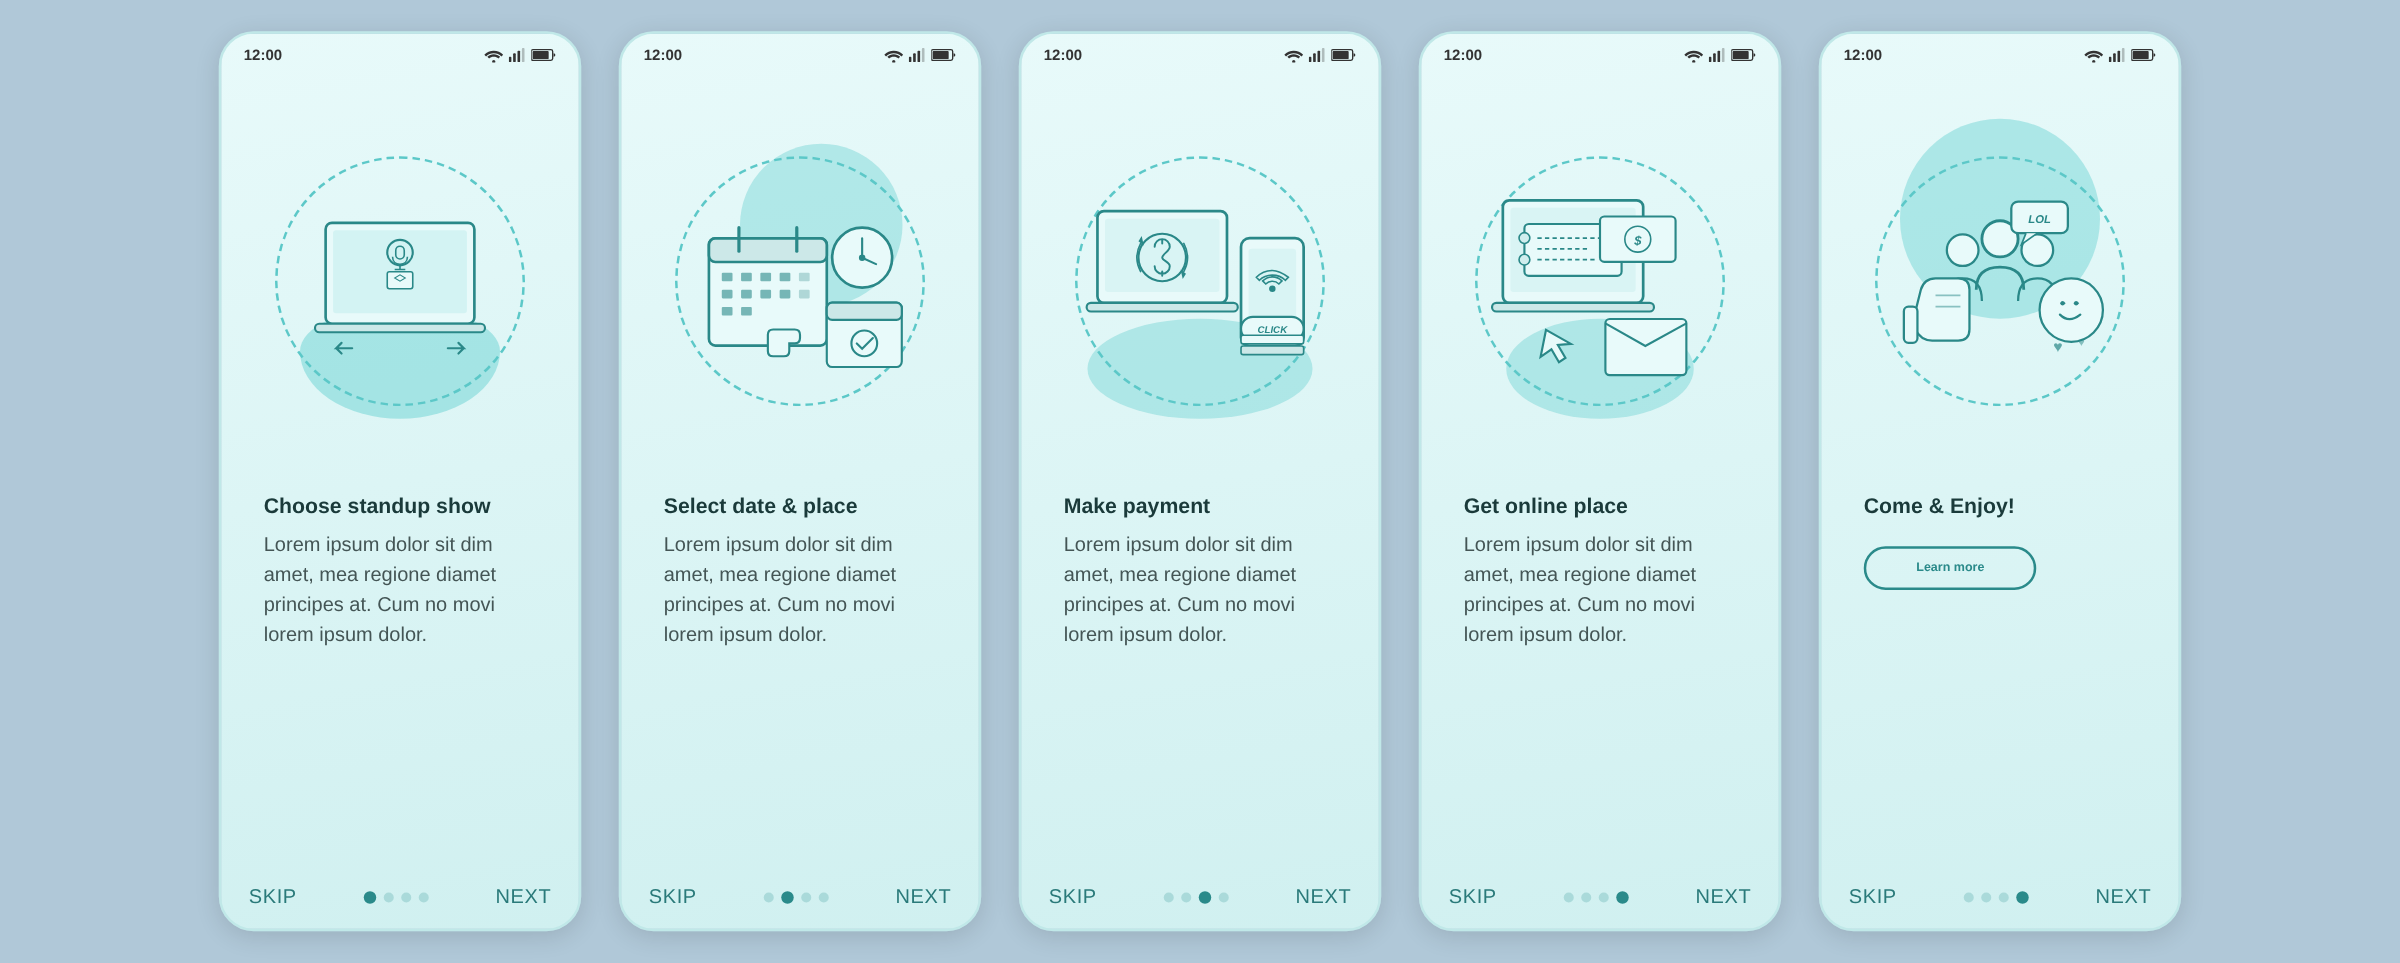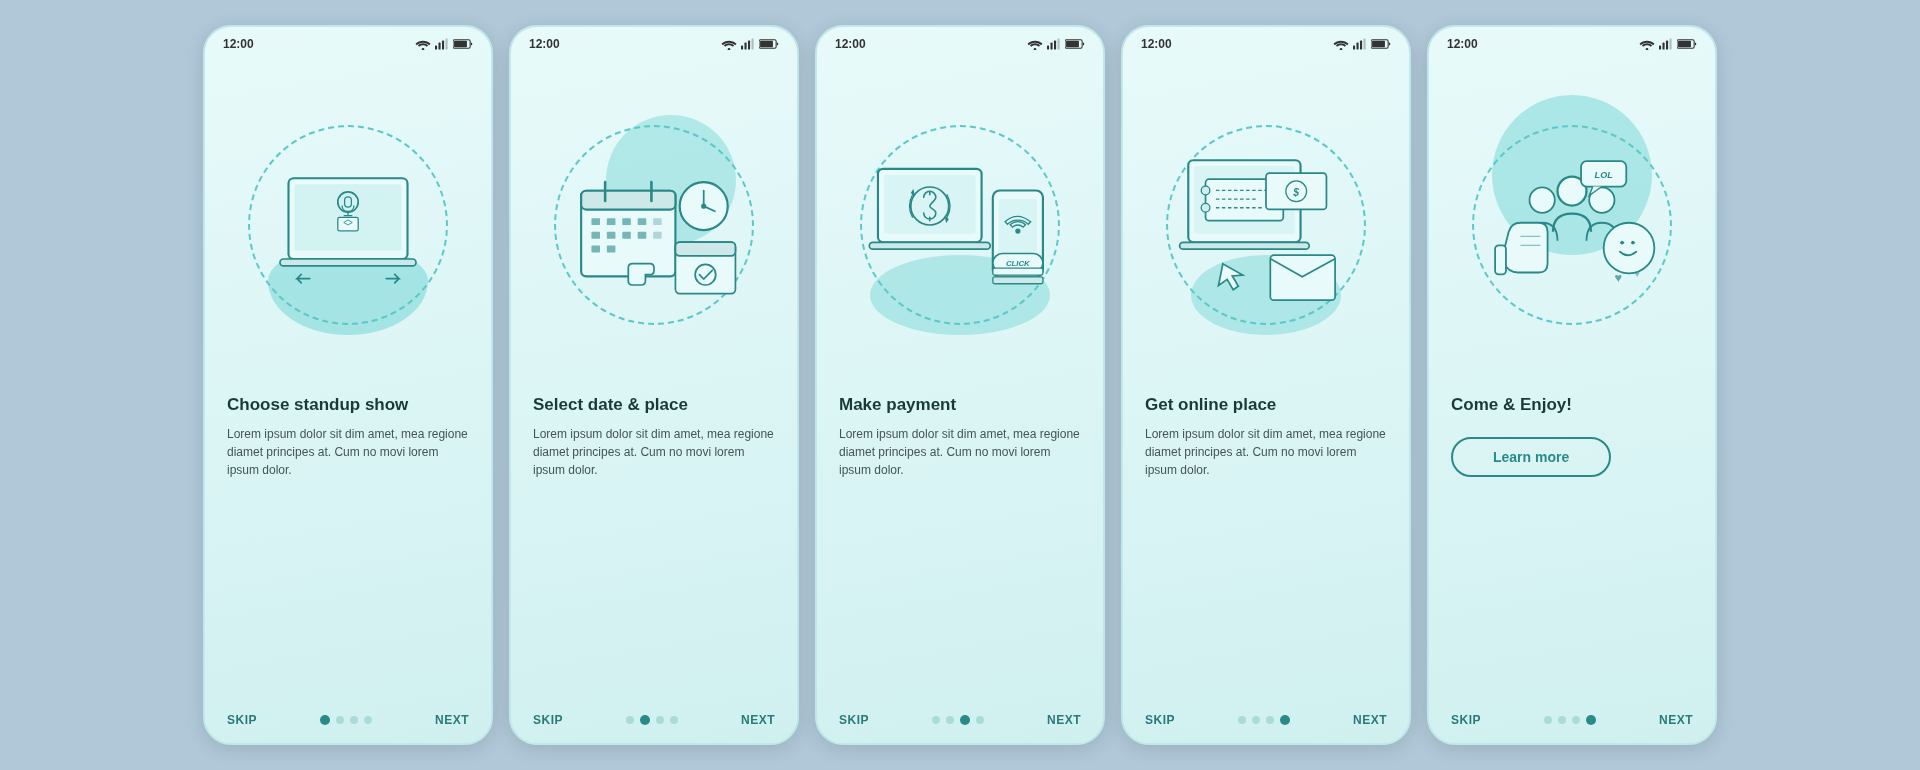--- a/index.html
+++ b/index.html
@@ -10,21 +10,21 @@
       background: #b0c8d8;
       display: flex;
       align-items: center;
       justify-content: center;
       font-family: 'Arial', sans-serif;
       overflow: hidden;
     }
 
     .screens-container {
       display: flex;
-      gap: 16px;
+      gap: 30px;
       align-items: center;
       justify-content: center;
       padding: 20px;
     }
 
     .phone-screen {
       width: 290px;
       height: 720px;
       background: linear-gradient(170deg, #e8fafa 0%, #d0f0f0 100%);
       border-radius: 28px;
@@ -83,51 +83,51 @@
       display: flex;
       align-items: center;
       justify-content: center;
       position: relative;
       font-style: italic;
     }
 
     
     .text-content {
       width: 100%;
-      padding: 0 22px;
+      padding: 0 34px;
       flex: 1;
     }
 
     .screen-title {
       font-size: 17px;
       font-weight: 700;
       color: #1a3a3a;
       margin-bottom: 10px;
       line-height: 1.2;
     }
 
     .screen-body {
-      font-size: 12px;
+      font-size: 16px;
       color: #445555;
       line-height: 1.5;
     }
 
     
     .bottom-nav {
       width: 100%;
       display: flex;
       align-items: center;
       justify-content: space-between;
       padding: 14px 22px 16px 22px;
       flex-shrink: 0;
     }
 
     .nav-skip, .nav-next {
-      font-size: 12px;
-      font-weight: 700;
+      font-size: 16px;
+      font-weight: 400;
       color: #2a7a7a;
       text-transform: uppercase;
       letter-spacing: 0.5px;
     }
 
     .dots {
       display: flex;
       gap: 6px;
       align-items: center;
     }
@@ -144,21 +144,21 @@
       width: 10px;
       height: 10px;
     }
 
     
     .learn-more-btn {
       border: 2px solid #2a8a8a;
       border-radius: 24px;
       padding: 10px 40px;
       color: #2a8a8a;
-      font-size: 14px;
+      font-size: 10px;
       font-weight: 600;
       background: transparent;
       margin-top: 10px;
       display: inline-block;
     }
 
   </style>
 </head>
 <body>
 

